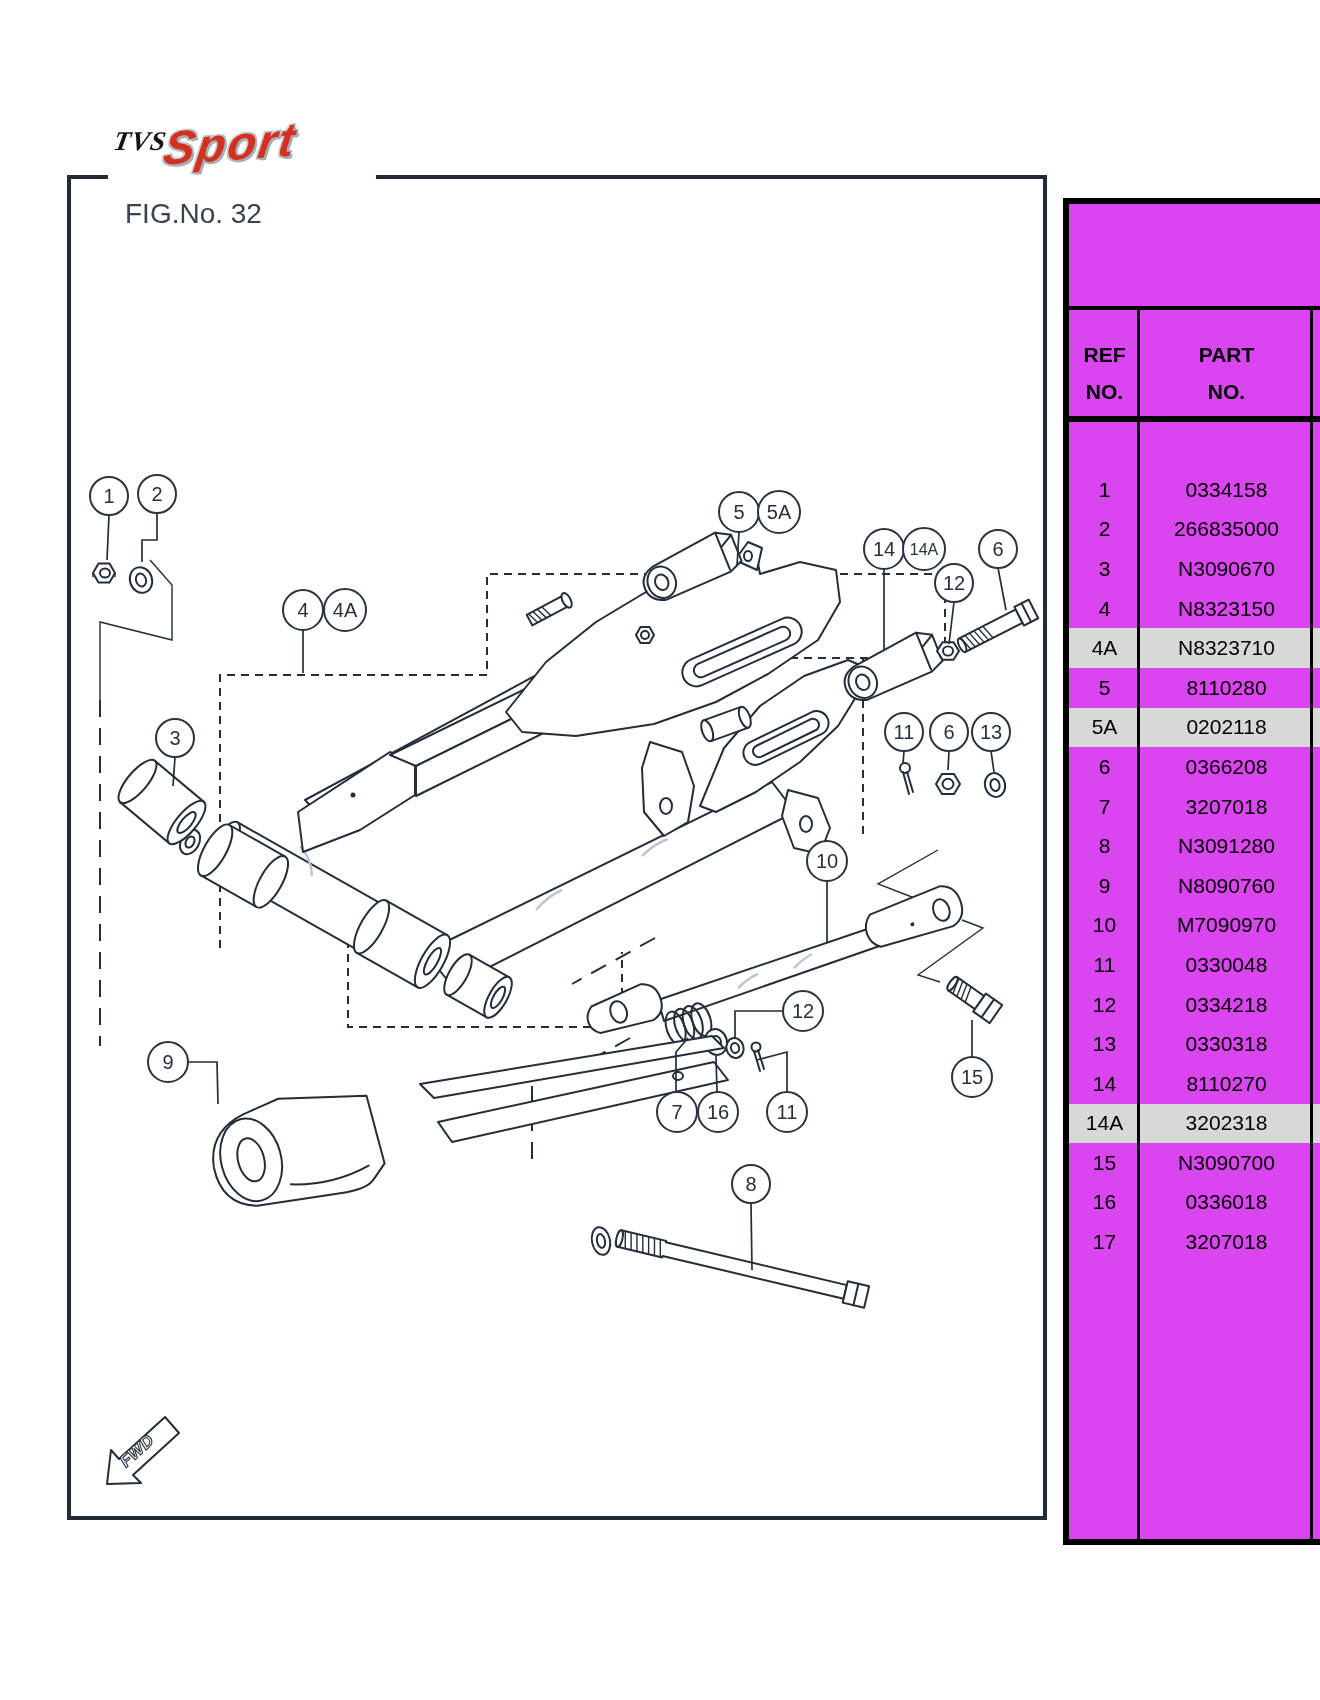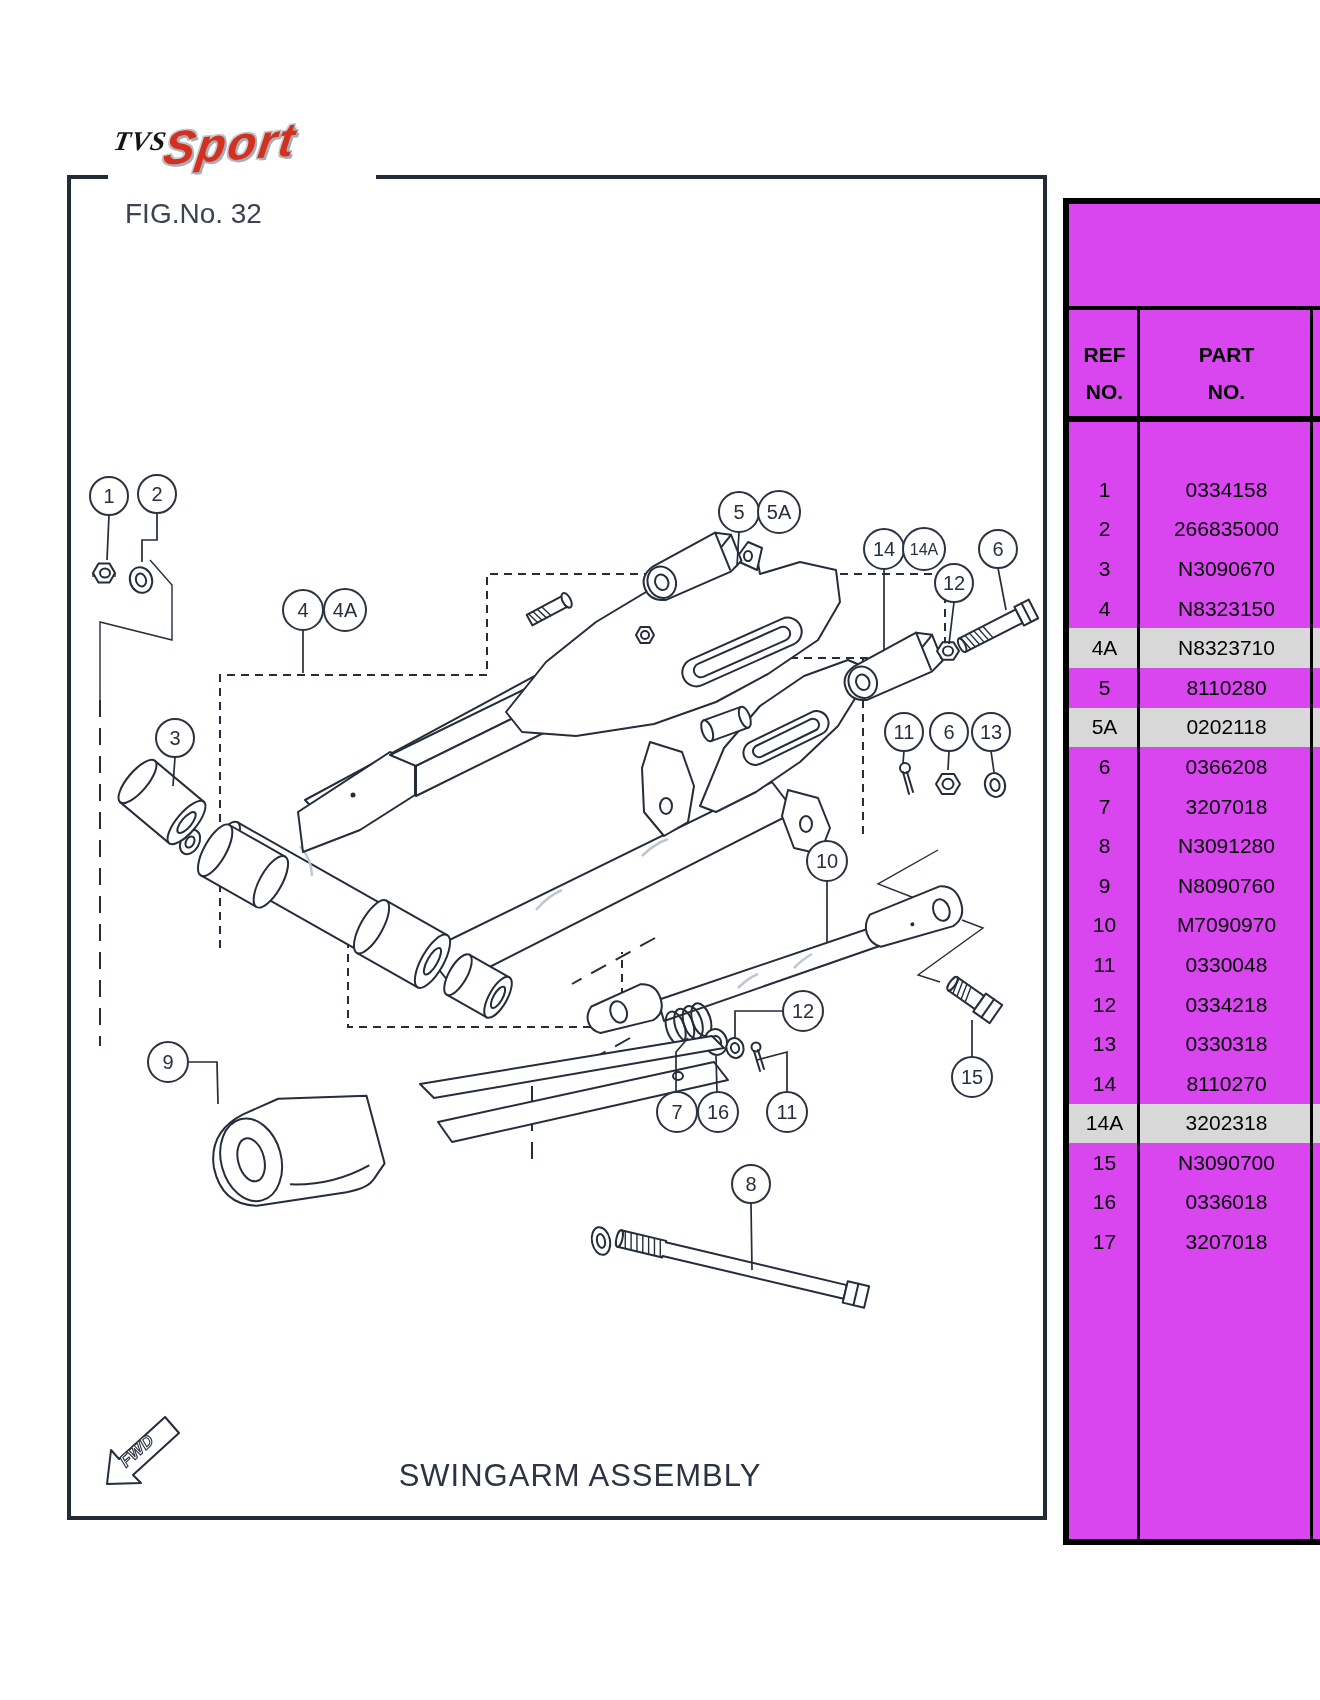--- a/index.html
+++ b/index.html
@@ -58,21 +58,20 @@
 <body>
 
 <div id="page">
 
   <div id="logo">
     <span class="tvs">TVS</span>
     <span class="sport">Sport</span>
   </div>
 
   <div id="fig-label">FIG.No. 32</div>
-  <div id="caption">SWINGARM ASSEMBLY</div>
 
   <svg id="art" width="1320" height="1700" viewBox="0 0 1320 1700">
 
     <rect class="frame" x="69" y="177" width="976" height="1341"></rect>
 
     <g>
       <path class="dash" d="M220,948 L220,675 L487,675 L487,574 L945,574 L945,658 L695,658 L695,574"></path>
       <path class="dash" d="M863,658 L863,838"></path>
       <path class="dash" d="M348,898 L348,1027 L622,1027 L622,952"></path>
       <path class="ldash" d="M100,700 L100,1046"></path>

